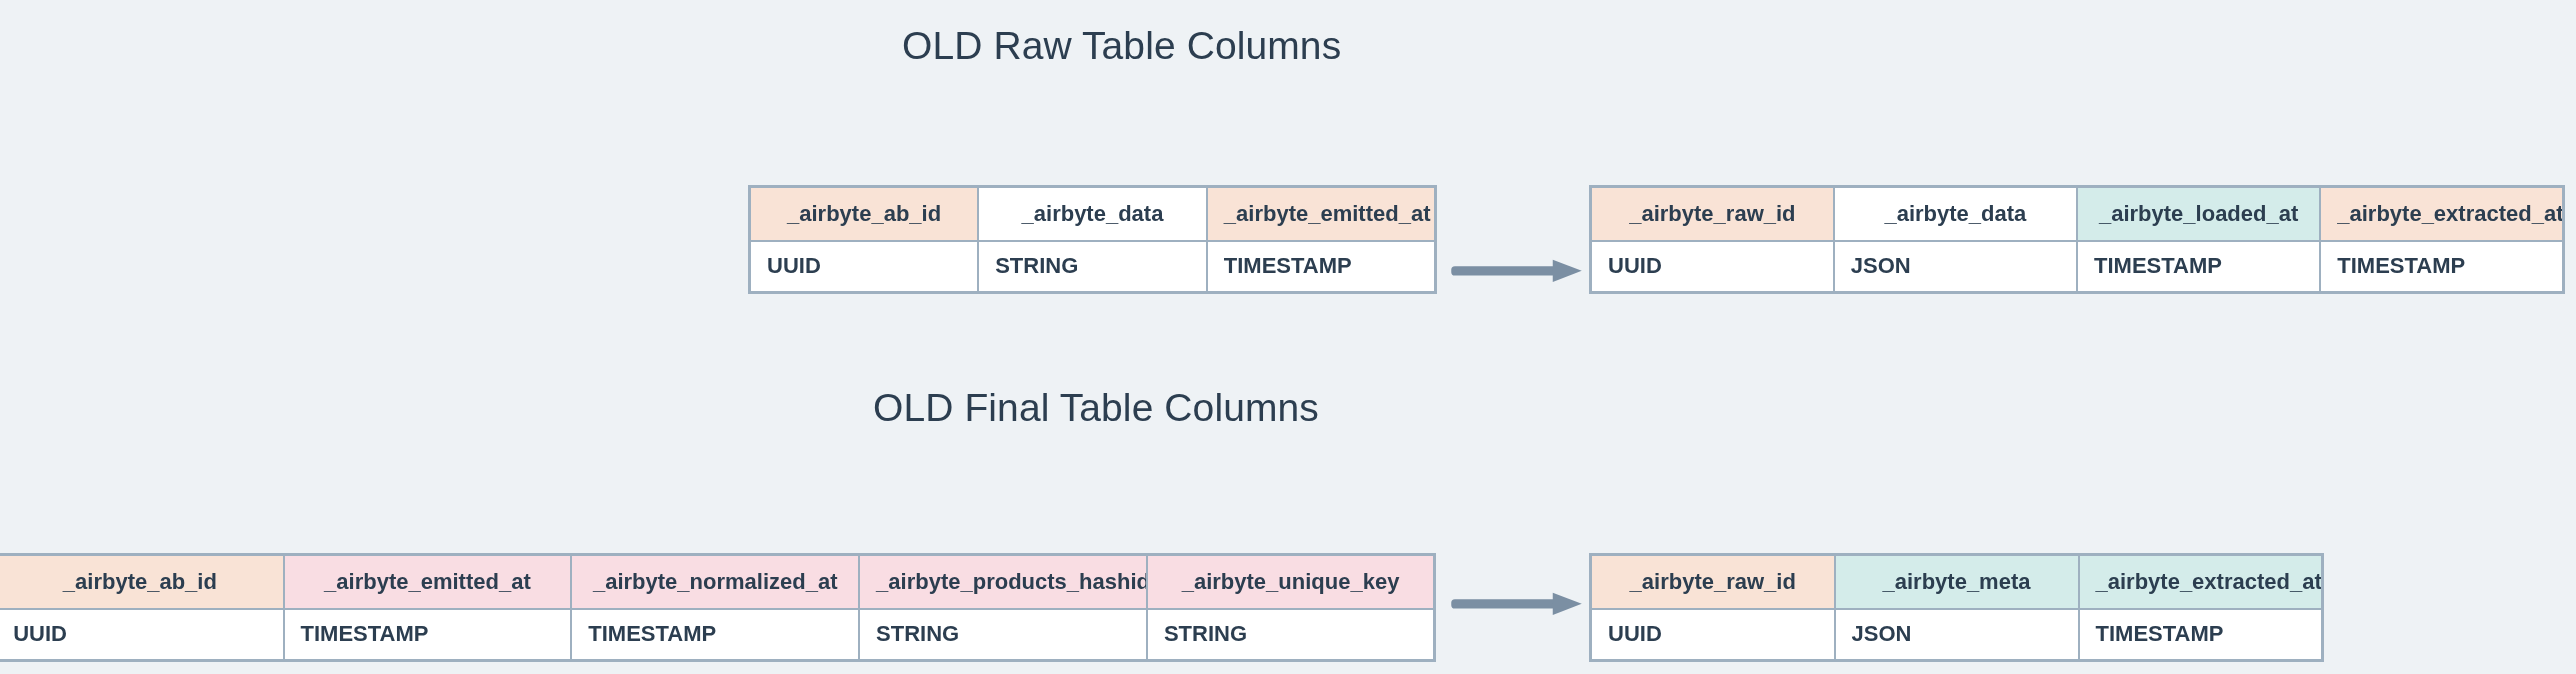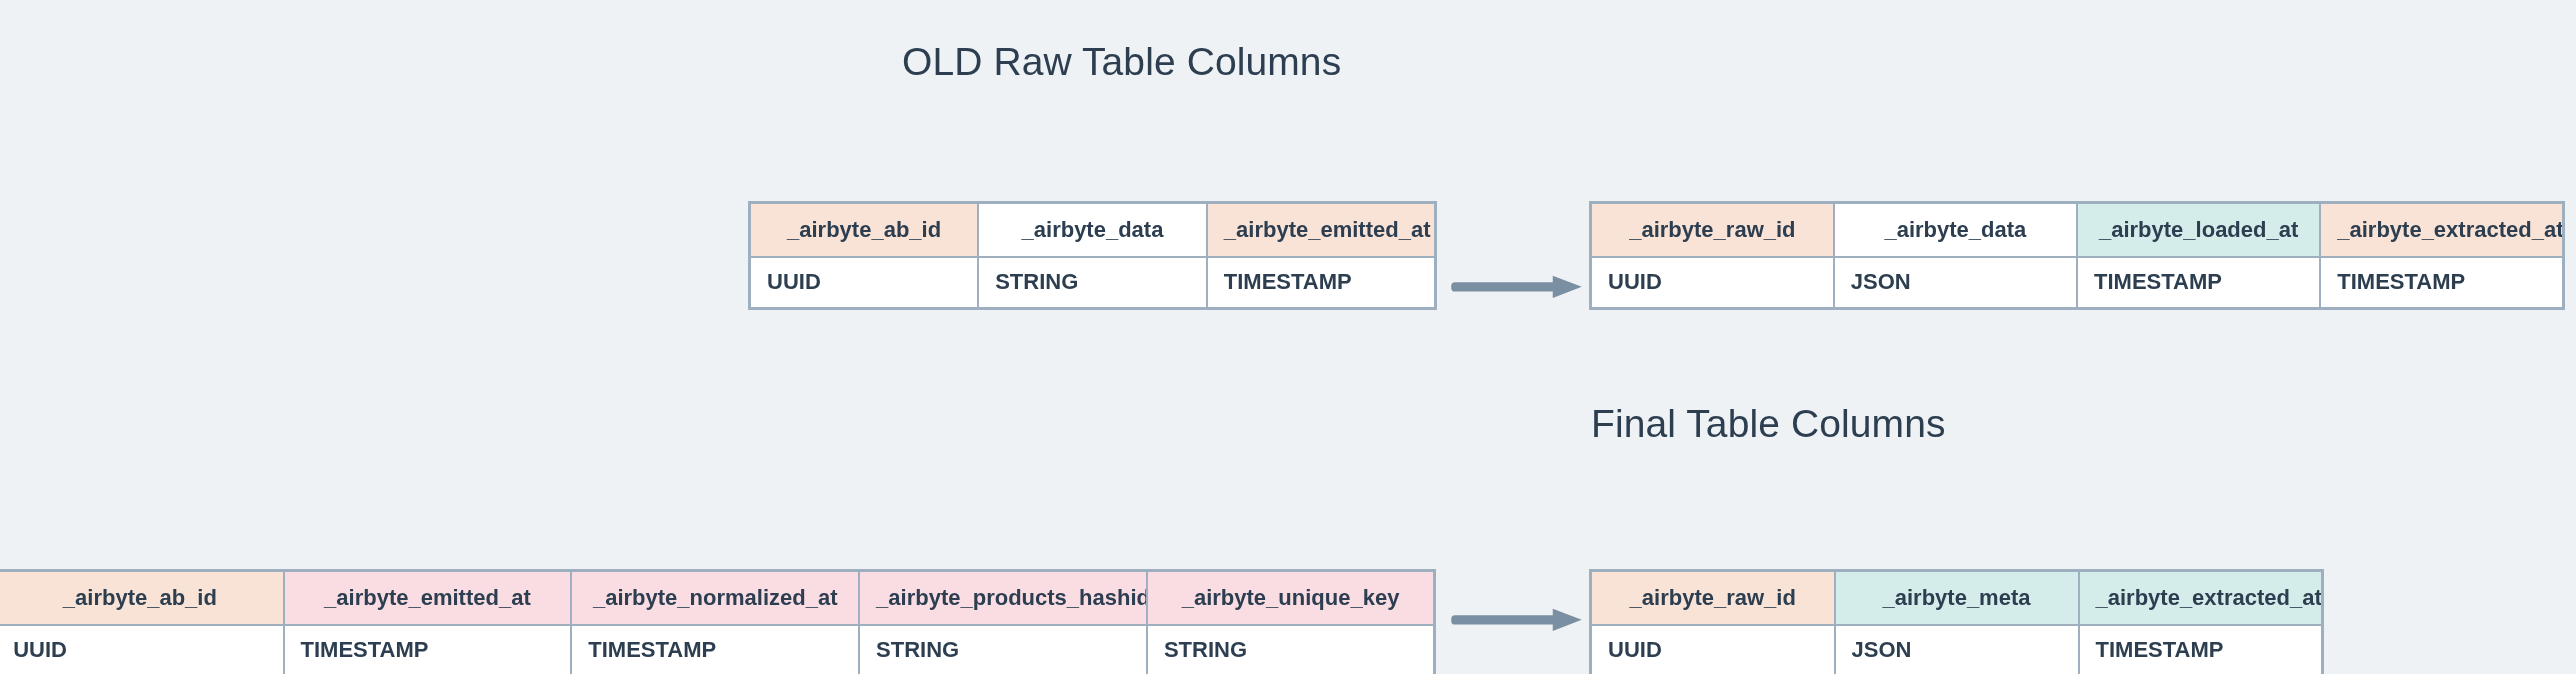--- a/index.html
+++ b/index.html
@@ -10,21 +10,21 @@
     width: 2576px;
     height: 675px;
     background: #eef2f5;
     font-family: "Liberation Sans", sans-serif;
     overflow: hidden;
     position: relative;
   }
 
   .canvas {
     position: absolute;
-    left: 0; top: 16px;
+    left: 0; top: 0;
     width: 2576px;
     height: 495px;
   }
 
   
   .title {
     position: absolute;
     color: #2c3e50;
     font-size: 39px;
     font-weight: 400;
@@ -92,22 +92,22 @@
   .arrow svg { display: block; }
 </style>
 <style>.c-peach{background:#f9e3d6;}.c-teal{background:#d4ecea;}.c-pink{background:#f9dde3;}.c-white{background:#ffffff;}body{background:#eef2f5;}.title{color:#2c3e50;}.tbl{border-color:#9eb0c0;}.tbl td{border-color:#9eb0c0;color:#2c3e50;}</style></head>
 <body>
 
 <div class="canvas">
 
   <div class="title title-old-raw">OLD Raw Table Columns</div>
 
 
+  <div class="title title-old-final">OLD Final Table Columns</div>
 
-  <div class="title title-new-final">Final Table Columns</div>
 
   <table class="tbl" id="tbl-old-raw">
     <tbody>
       <tr class="hdr">
           <td class="c-peach">_airbyte_ab_id</td>
           <td class="c-white">_airbyte_data</td>
           <td class="c-peach">_airbyte_emitted_at</td>
         </tr>
       <tr class="typ">
           <td class="c-white">UUID</td>

